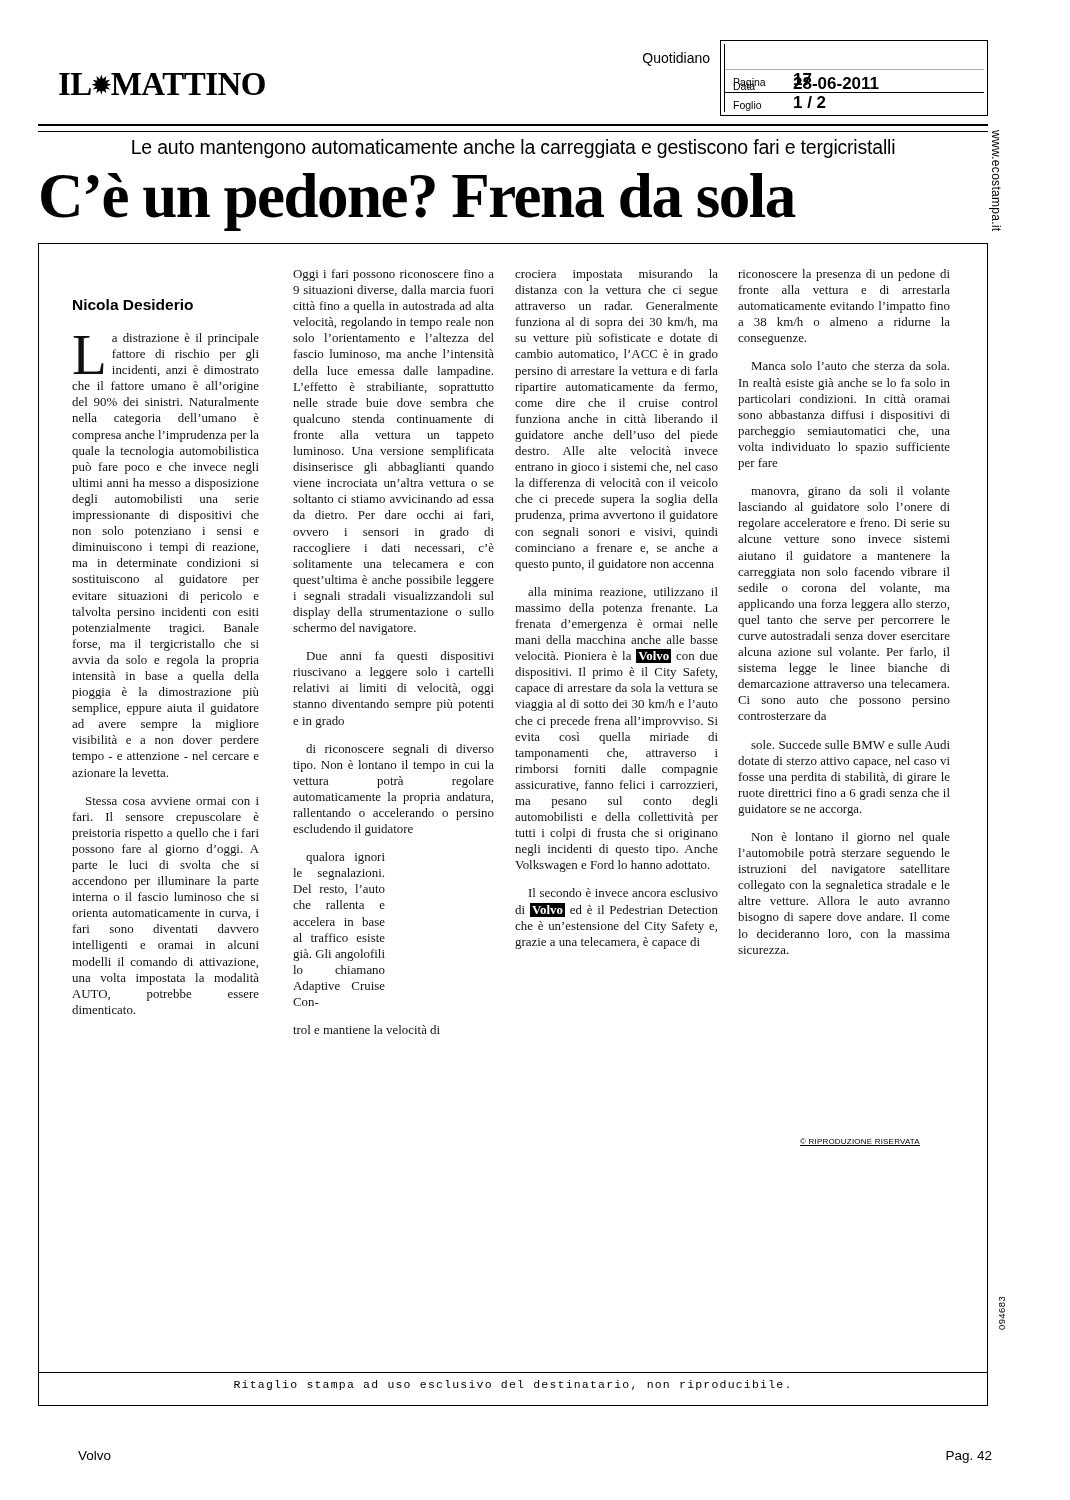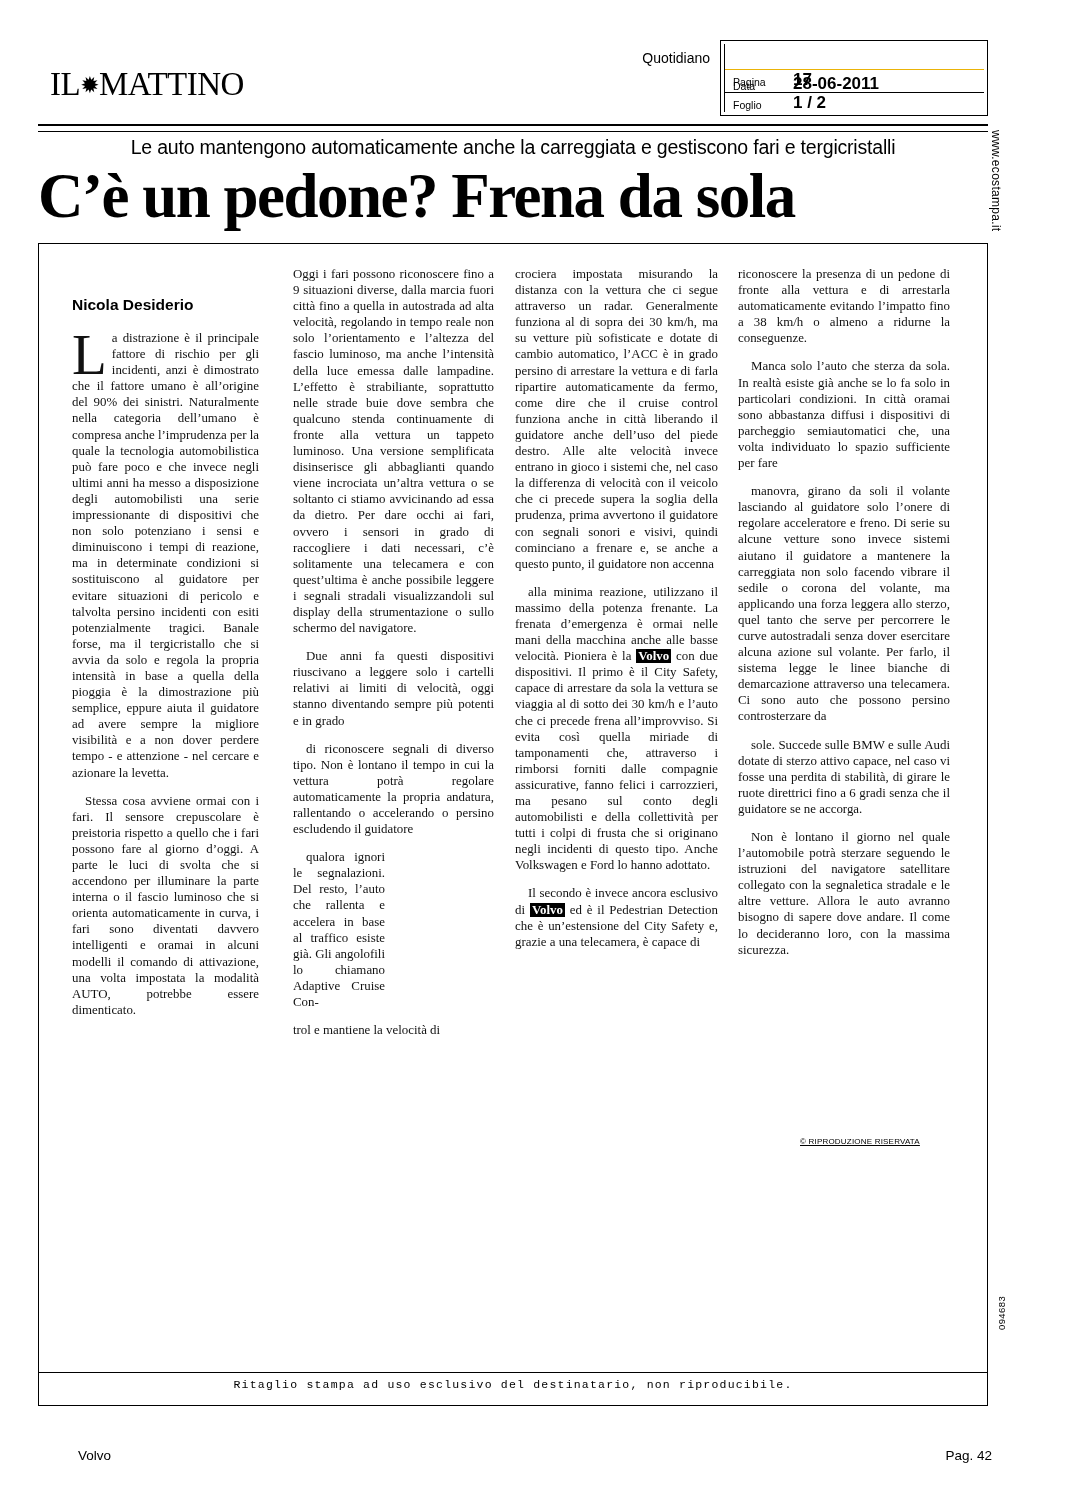--- a/index.html
+++ b/index.html
@@ -25,24 +25,24 @@
   
   .header {
     position: absolute;
     left: 38px;
     top: 40px;
     width: 950px;
     height: 78px;
   }
   .masthead {
     position: absolute;
-    left: 12px;
+    left: 20px;
     top: 26px;
     font-family: "Liberation Serif", serif;
-    font-weight: normal;
+    font-weight: bold;
     font-size: 33px;
     letter-spacing: -0.5px;
     white-space: nowrap;
   }
   .masthead .star {
     font-size: 23px;
     vertical-align: 2px;
   }
   .quotidiano {
     position: absolute;

